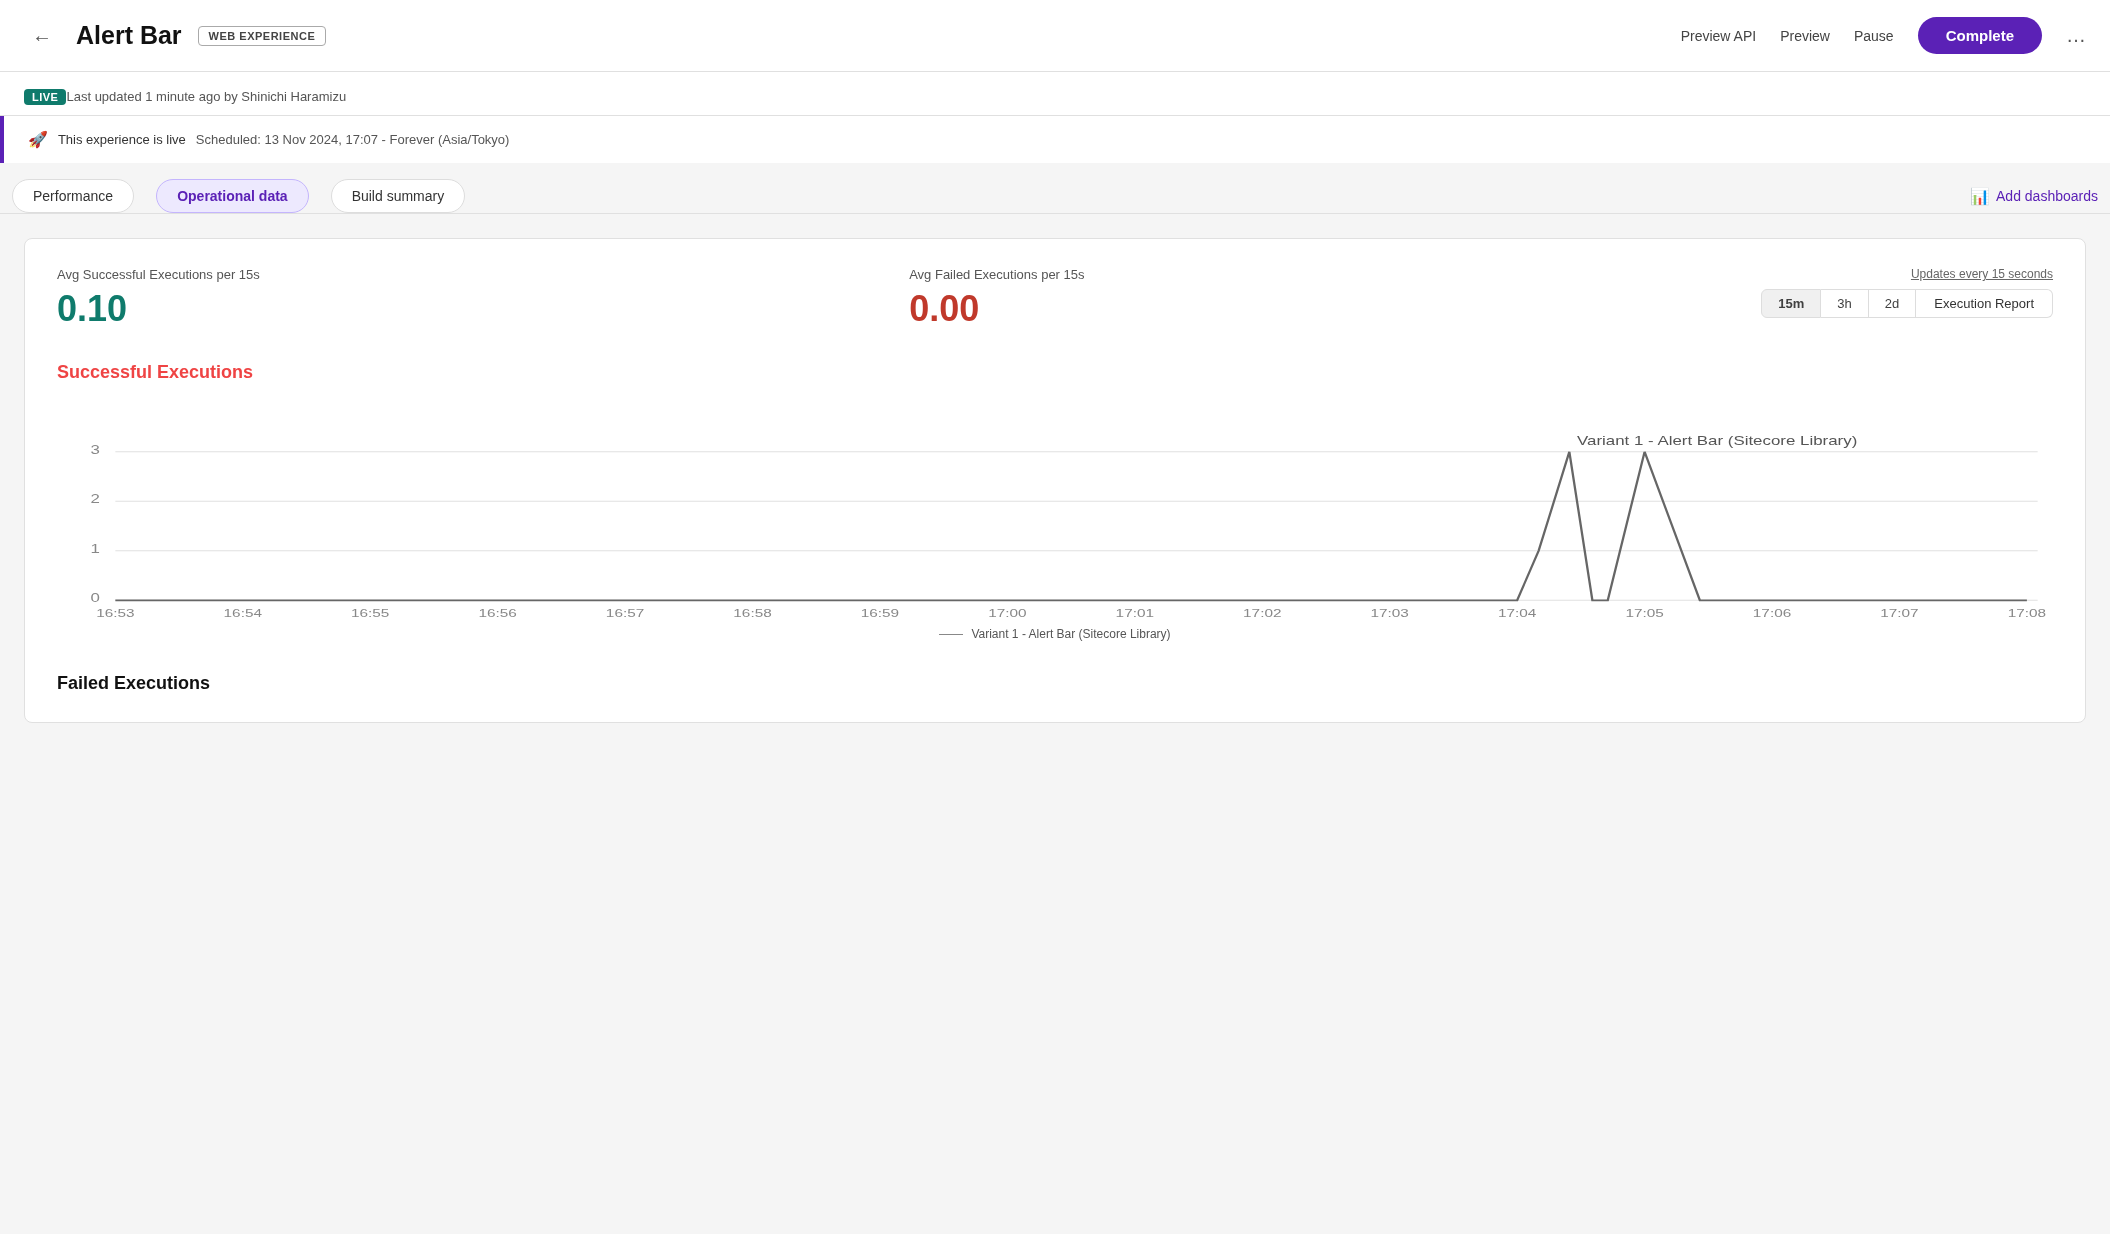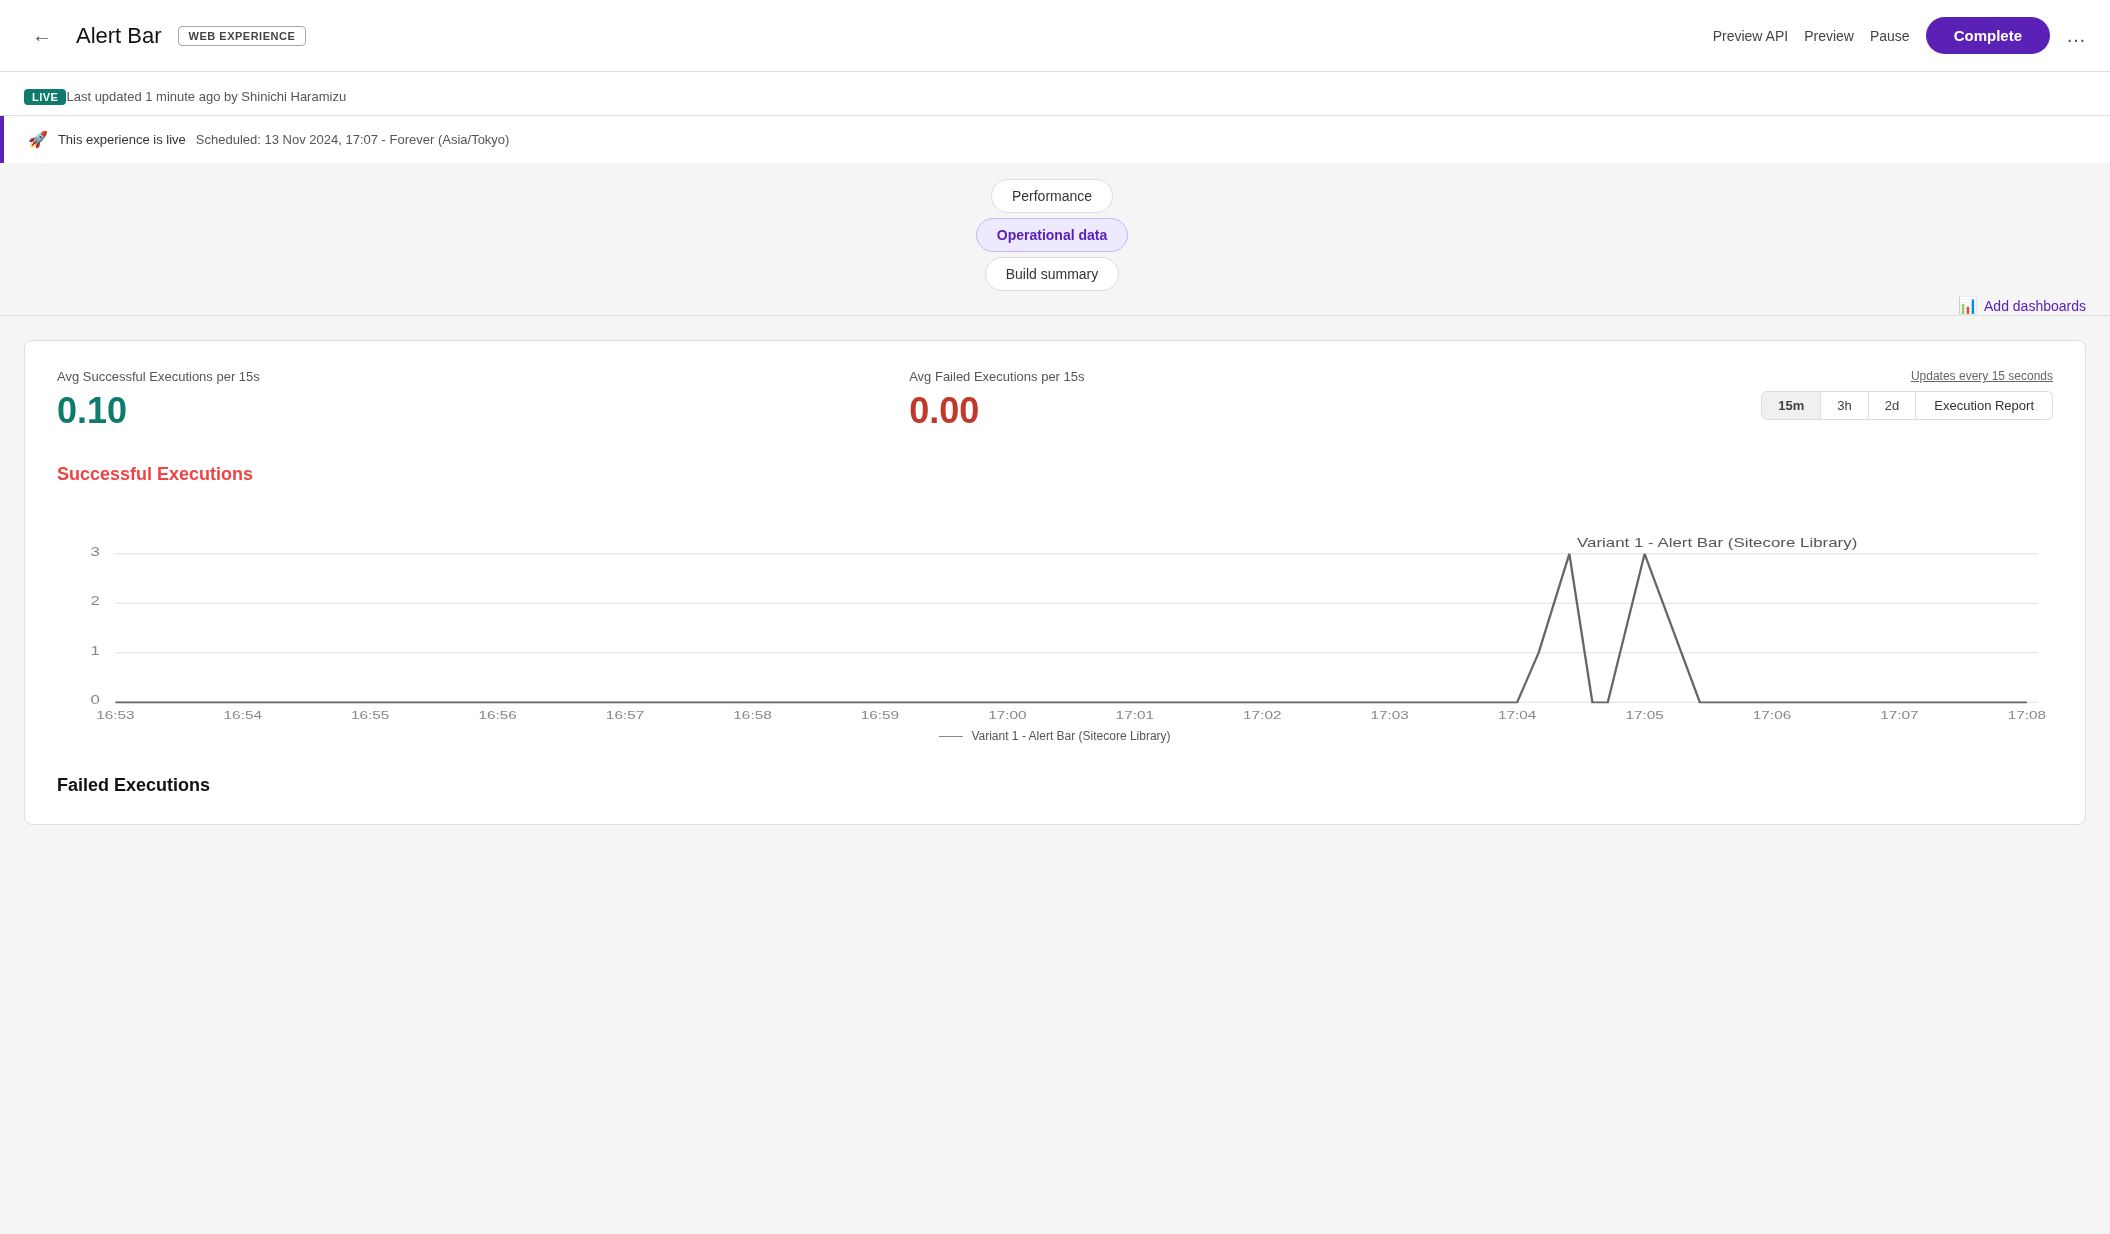--- a/index.html
+++ b/index.html
@@ -16,38 +16,38 @@
     }
     .back-btn {
       background: none;
       border: none;
       cursor: pointer;
       font-size: 20px;
       color: #555;
       padding: 4px 8px;
     }
     .page-title {
-      font-size: 22px;
-      font-weight: 400;
+      font-size: 25px;
+      font-weight: 700;
       color: #111;
     }
     .experience-type-badge {
       border: 1px solid #aaa;
       border-radius: 4px;
       padding: 3px 10px;
       font-size: 11px;
       font-weight: 600;
       color: #444;
       text-transform: uppercase;
       letter-spacing: 0.5px;
     }
     .top-bar-right {
       margin-left: auto;
       display: flex;
-      gap: 16px;
+      gap: 24px;
     }
     .top-nav-btn {
       background: none;
       border: none;
       cursor: pointer;
       font-size: 14px;
       color: #444;
     }
     .complete-btn {
       background: #5b21b6;
@@ -97,26 +97,25 @@
       align-items: center;
       gap: 10px;
       font-size: 13px;
       color: #333;
       margin: 0;
     }
     .live-banner-icon { font-size: 16px; }
 
     .tabs-bar {
       background: #f5f5f5;
-      padding: 16px 24px 0;
-      display: flex;
-      align-items: center;
-      gap: 5px;
+      padding: 16px 12px 0;
+      display: flex;
+      align-items: center;
+      gap: 16px;
       border-bottom: 1px solid #e0e0e0;
-      flex-direction: column;
     }
     .tab {
       padding: 8px 20px;
       border: 1px solid #ddd;
       background: #fff;
       cursor: pointer;
       font-size: 14px;
       color: #333;
       border-radius: 999px;
       margin-right: 6px;

